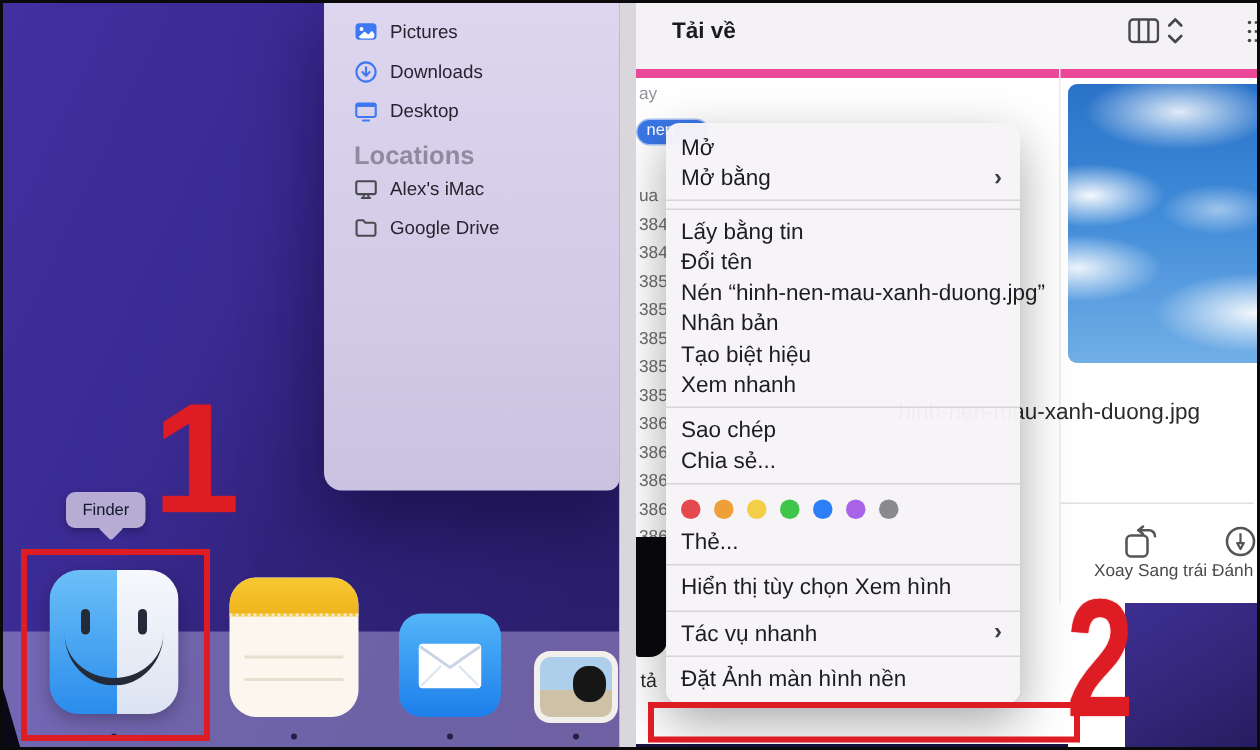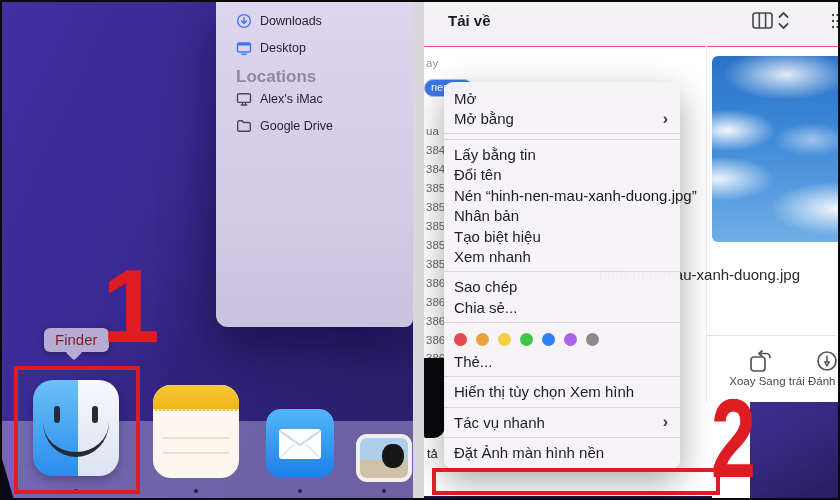--- a/index.html
+++ b/index.html
@@ -19,21 +19,21 @@
         border-radius:0 0 8px 12px;box-shadow:0 22px 50px rgba(12,6,48,.55);}
   .side{padding-top:8px;}
   .srow{display:flex;align-items:center;height:26.5px;padding-left:20px;gap:8px;cursor:default;}
   .sic{width:16px;height:16px;flex:0 0 16px;display:inline-flex;}
   .slab{font-size:12.5px;color:#26242f;}
   .shead{padding-left:20px;margin-top:7px;height:18px;line-height:18px;
          font-size:17px;font-weight:bold;color:#8f8a9e;}
 
   
   .tooltip{position:absolute;left:44px;top:328px;height:24px;line-height:24px;padding:0 11px;
-           background:#b7add4;color:#7f1d1d;font-size:15px;border-radius:6px;z-index:6;
+           background:#b7add4;color:#0f172a;font-size:11px;border-radius:6px;z-index:6;
            box-shadow:0 2px 6px rgba(0,0,0,.3);}
   .tooltip .tail{position:absolute;left:24px;bottom:-6px;width:12px;height:12px;background:#b7add4;
            transform:rotate(45deg);border-radius:2px;}
 
   
   .badge{color:#de1c24;font-weight:800;line-height:1;z-index:20;text-shadow:0 0 1px #de1c24;}
   .b1{position:absolute;left:102px;top:254px;font-size:104px;}
   .b2{position:absolute;left:287px;top:383px;font-size:112px;transform:scaleX(.72);transform-origin:left top;}
   .redbox{position:absolute;border:4px solid #de1c24;z-index:15;}
   .rb1{left:14px;top:366px;width:118px;height:120px;}
@@ -62,21 +62,21 @@
   .ph-in{position:relative;width:100%;height:100%;border-radius:7px;overflow:hidden;
         background:linear-gradient(180deg,#aecfec 0 55%,#cfc0a8 55% 100%);}
   .ph-blob{position:absolute;right:4px;top:6px;width:22px;height:24px;background:#161616;border-radius:45%;}
   .dk-dot{position:absolute;top:489px;width:4px;height:4px;border-radius:50%;background:#232043;z-index:4;}
 
   
   .band{position:absolute;left:413px;top:0;width:11px;height:500px;background:#d9d7db;}
 
   
   .rp{position:absolute;left:424px;top:0;width:416px;height:500px;background:#fff;overflow:hidden;}
-  .tbar{position:absolute;left:0;top:0;right:0;height:46px;background:#f4f2f4;border-bottom:1px solid #ec4899;}
+  .tbar{position:absolute;left:0;top:0;right:0;height:46px;background:#f4f2f4;border-bottom:6px solid #ec4899;}
   .rtitle{position:absolute;left:24px;top:12px;font-size:15px;font-weight:bold;color:#1c1c1e;}
   .tb-ic{position:absolute;top:12px;}
   .ic-cols{left:328px;} .ic-updown{left:353px;top:11px;} .ic-edge{right:-7px;top:12px;}
 
   
   .frag{position:absolute;left:2px;font-size:11.5px;color:#6d6d71;}
   .frag-gray{color:#97939b;}
   .pill{position:absolute;left:0;top:79px;width:49px;height:18px;border-radius:9px;background:#3b77e8;
         border:1.5px solid #a9c4f5;box-sizing:border-box;color:#fff;font-size:11px;line-height:15px;
         padding-left:6px;overflow:hidden;}
@@ -119,20 +119,30 @@
 </style>
 </head>
 <body>
 
 <div id="stage">
 
   <section class="lp">
 
     <div class="fwin">
       <div class="side">
+        <div class="srow">
+          <span class="sic">
+            <svg viewBox="0 0 16 16" width="16" height="16">
+                <rect x="1" y="2.5" width="14" height="11" rx="2.5" fill="#3d78f2"></rect>
+                <circle cx="5" cy="6.3" r="1.3" fill="#fff"></circle>
+                <path d="M3 11.6 L7 8 L9.5 10 L12 7.5 L13.6 9.6 V11 a1.6 1.6 0 0 1 -1.6 1.6 H4.6 Z" fill="#fff"></path>
+              </svg>
+          </span>
+          <span class="slab">Pictures</span>
+        </div>
         <div class="srow">
           <span class="sic">
             <svg viewBox="0 0 16 16" width="16" height="16">
                 <circle cx="8" cy="8" r="6.4" fill="none" stroke="#3d78f2" stroke-width="1.4"></circle>
                 <path d="M8 4.8 V10.2 M5.6 8 L8 10.6 L10.4 8" stroke="#3d78f2" stroke-width="1.4" fill="none" stroke-linecap="round" stroke-linejoin="round"></path>
               </svg>
           </span>
           <span class="slab">Downloads</span>
         </div>
         <div class="srow">

